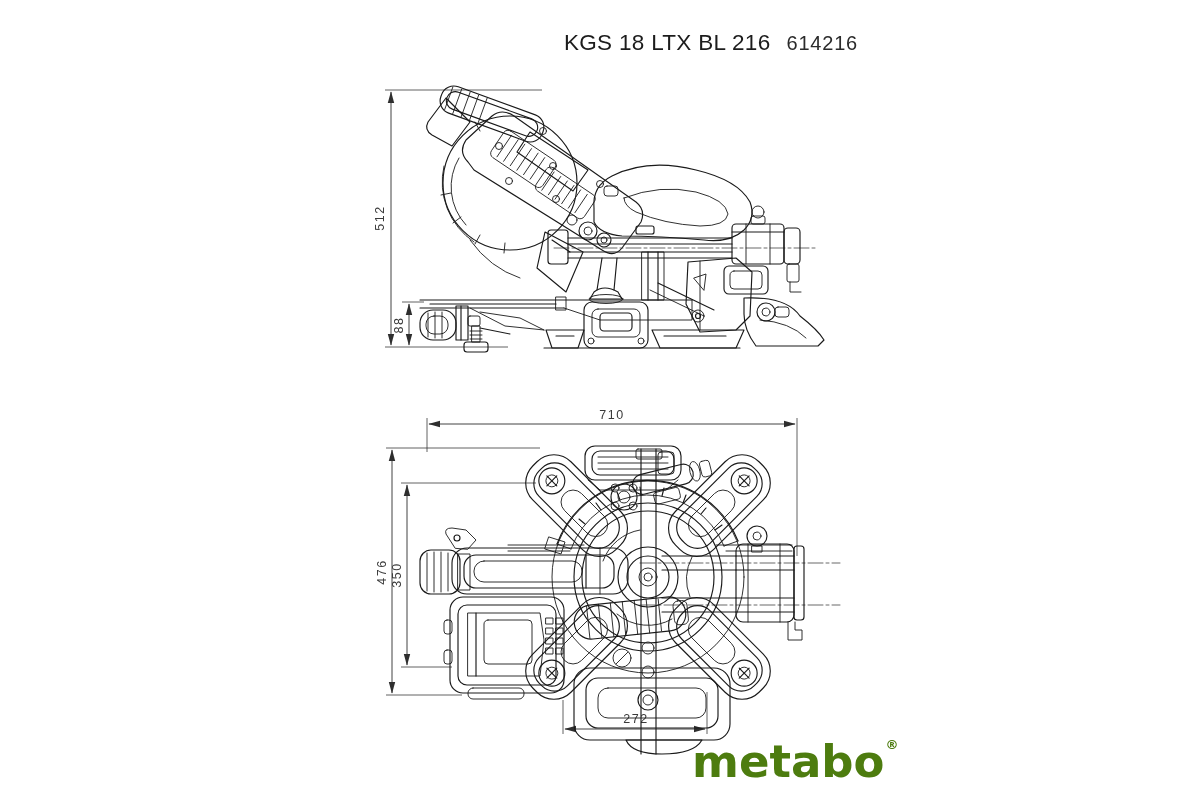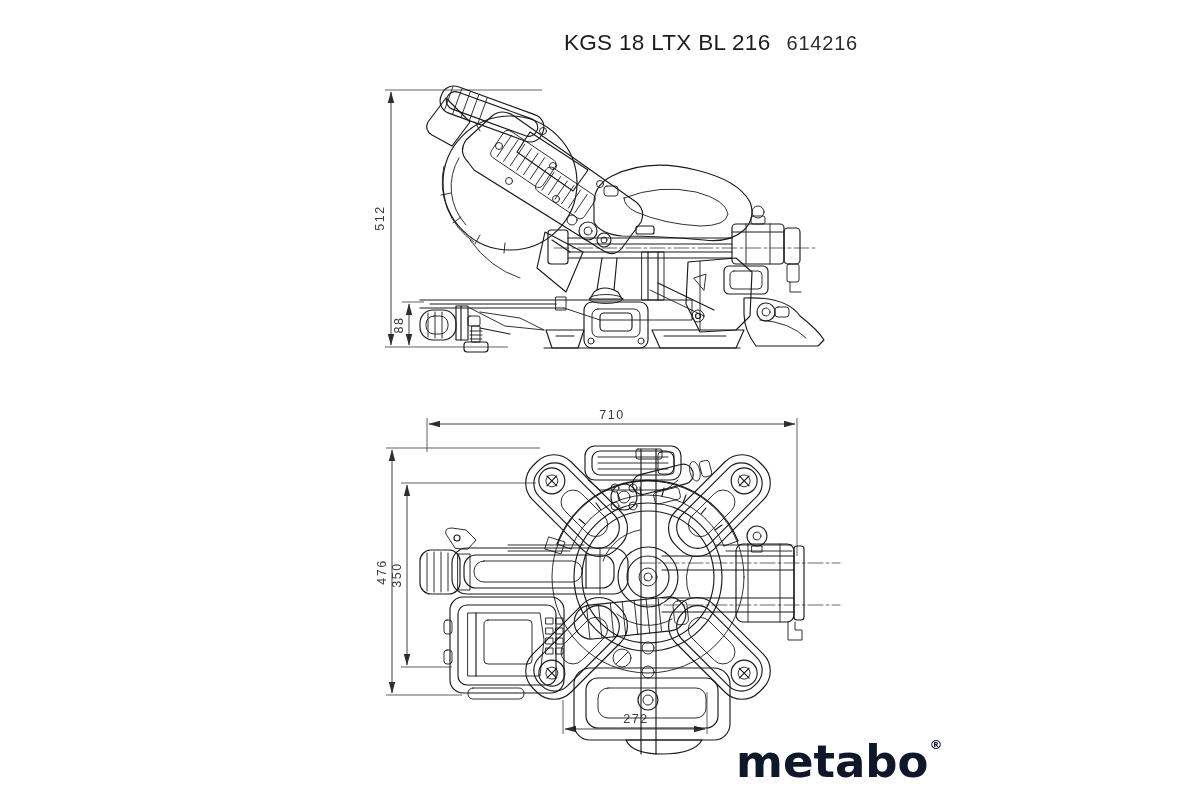--- a/index.html
+++ b/index.html
@@ -3,22 +3,22 @@
 <meta charset="utf-8">
 <style>
   html,body{margin:0;padding:0;background:#ffffff;}
   #page{position:relative;width:1200px;height:800px;background:#ffffff;overflow:hidden;
         font-family:"Liberation Sans",sans-serif;}
   
   .title{position:absolute;left:564px;top:30px;display:flex;align-items:baseline;gap:16px;}
   .model{font-size:22.5px;color:#1c1c1c;letter-spacing:0.3px;}
   .article{font-size:20px;color:#2b2b2b;letter-spacing:0.8px;}
   
-  .logo{position:absolute;left:692px;top:738px;color:#0f172a;
-        font-family:"DejaVu Sans",sans-serif;font-weight:bold;font-size:45px;letter-spacing:0px;line-height:1;margin-left:44px;}
+  .logo{position:absolute;left:692px;top:738px;color:#4d7c0f;
+        font-family:"DejaVu Sans",sans-serif;font-weight:bold;font-size:45px;letter-spacing:0px;line-height:1;}
   .logo sup{font-size:13px;vertical-align:28px;margin-left:1px;}
   
   svg{position:absolute;left:0;top:0;}
   svg *{vector-effect:non-scaling-stroke;}
   .ln  *,.ln {fill:none;stroke:#1a1a1a;stroke-width:1.15;stroke-linecap:round;stroke-linejoin:round;}
   .thin*,.thin{stroke-width:0.65;}
   .med *,.med {stroke-width:0.9;}
   .dim *,.dim {fill:none;stroke:#2e2e2e;stroke-width:0.9;}
   .ext *,.ext {fill:none;stroke:#2e2e2e;stroke-width:0.75;}
   .cl  *,.cl  {fill:none;stroke:#2a2a2a;stroke-width:0.7;stroke-dasharray:15 3 3 3;}

